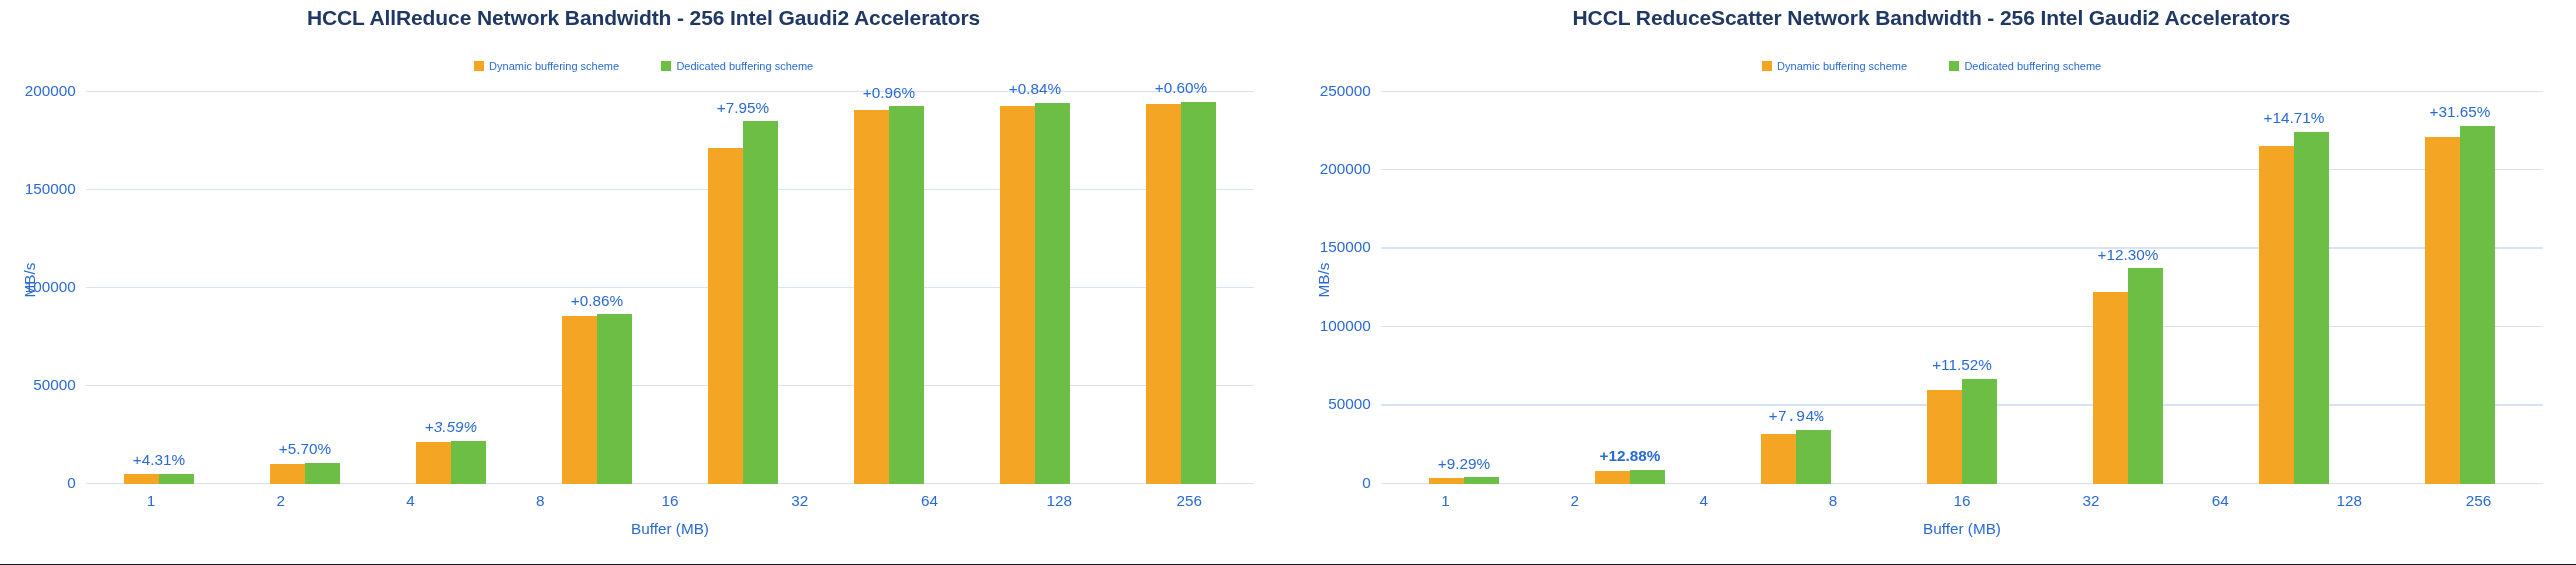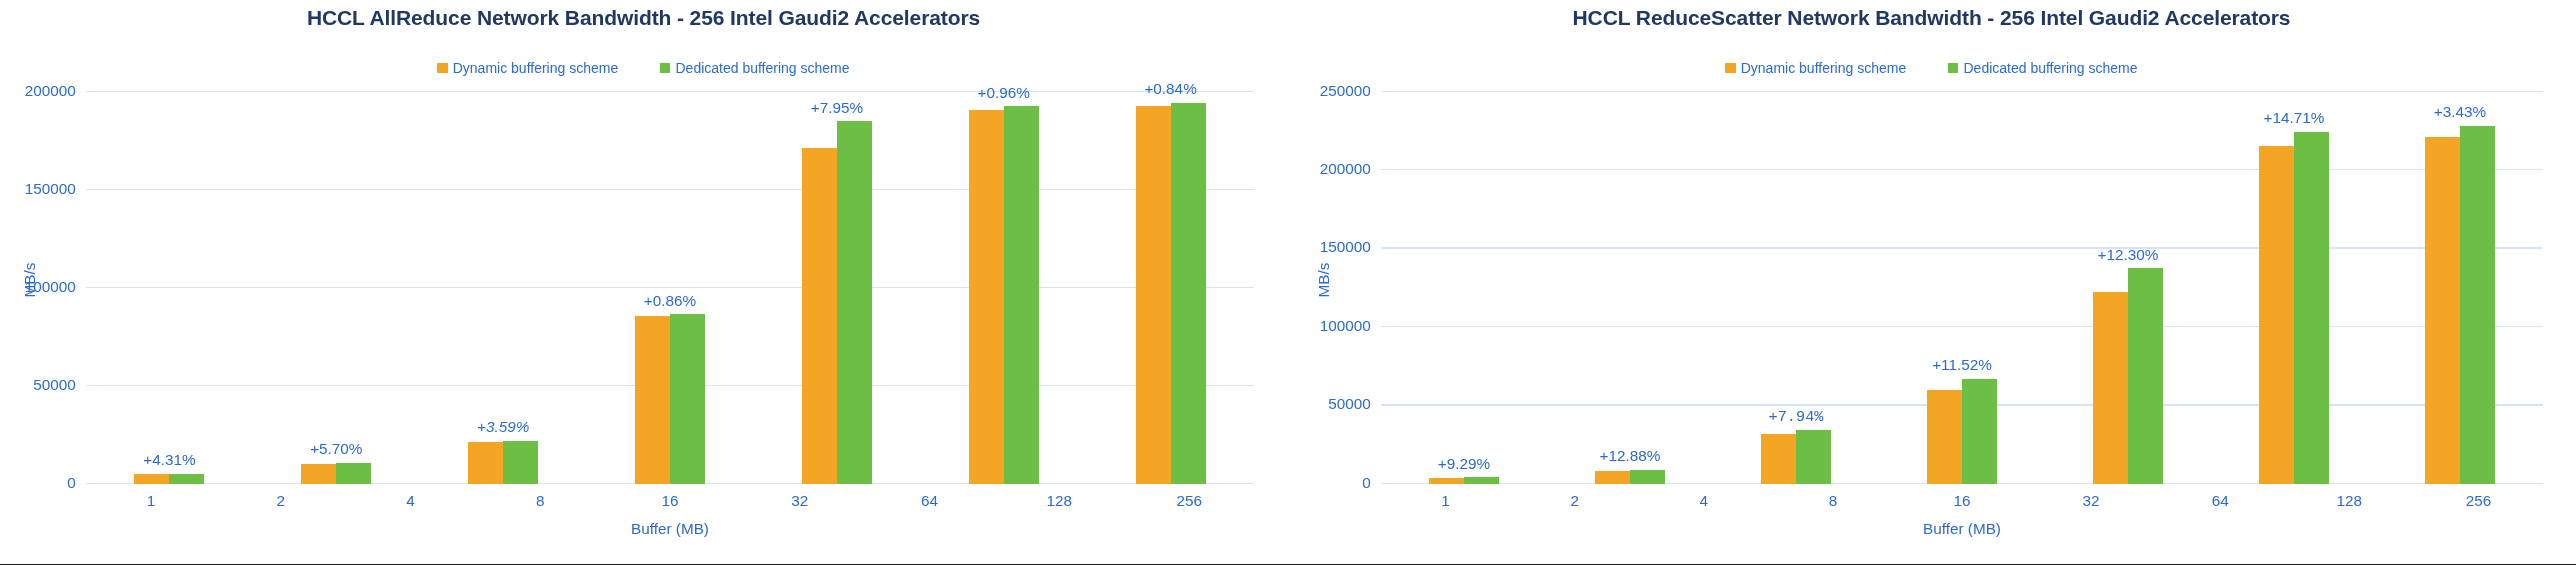--- a/index.html
+++ b/index.html
@@ -70,21 +70,21 @@
     display: flex;
     align-items: center;
     gap: 5.1px;
   }
   .legend-swatch {
     width: 10.2px;
     height: 10.2px;
     display: inline-block;
   }
   .legend-label {
-    font-size: 14px;
+    font-size: 11px;
     color: #2a6ad4;
     white-space: nowrap;
   }
 
   .plot-area {
     position: absolute;
     left: 86px;
     top: 92px;
     right: 33px;
     height: 392px;
@@ -268,20 +268,27 @@
                 <div class="bar bar-dedicated" style="height: 96.415%;"></div>
               </div>
               <div class="pct-label" style="bottom: calc(96.415% + 4.4px);">+0.96%</div>
             </div>
             <div class="group">
               <div class="bars">
                 <div class="bar bar-dynamic" style="height: 96.45%;"></div>
                 <div class="bar bar-dedicated" style="height: 97.26%;"></div>
               </div>
               <div class="pct-label" style="bottom: calc(97.26% + 4.4px);">+0.84%</div>
+            </div>
+            <div class="group">
+              <div class="bars">
+                <div class="bar bar-dynamic" style="height: 97%;"></div>
+                <div class="bar bar-dedicated" style="height: 97.58%;"></div>
+              </div>
+              <div class="pct-label" style="bottom: calc(97.58% + 4.4px);">+0.60%</div>
             </div>
           </div>
       </div>
 
       <div class="xticks">
           <div class="xtick">1</div>
           <div class="xtick">2</div>
           <div class="xtick">4</div>
           <div class="xtick">8</div>
           <div class="xtick">16</div>
@@ -336,21 +343,21 @@
                 <div class="bar bar-dynamic" style="height: 1.64%;"></div>
                 <div class="bar bar-dedicated" style="height: 1.7924%;"></div>
               </div>
               <div class="pct-label" style="bottom: calc(1.7924% + 4.4px);">+9.29%</div>
             </div>
             <div class="group">
               <div class="bars">
                 <div class="bar bar-dynamic" style="height: 3.28%;"></div>
                 <div class="bar bar-dedicated" style="height: 3.7024%;"></div>
               </div>
-              <div class="pct-label" style="bottom: calc(3.7024% + 4.4px);">+12.88%</div>
+              <div class="pct-label" style="bottom: calc(3.7024% + 4.4px); font-weight: bold;">+12.88%</div>
             </div>
             <div class="group">
               <div class="bars">
                 <div class="bar bar-dynamic" style="height: 12.72%;"></div>
                 <div class="bar bar-dedicated" style="height: 13.73%;"></div>
               </div>
               <div class="pct-label" style="bottom: calc(13.73% + 4.4px); font-family: Liberation Mono, monospace;">+7.94%</div>
             </div>
             <div class="group">
               <div class="bars">
@@ -371,21 +378,21 @@
                 <div class="bar bar-dynamic" style="height: 86.2%;"></div>
                 <div class="bar bar-dedicated" style="height: 89.864%;"></div>
               </div>
               <div class="pct-label" style="bottom: calc(89.864% + 4.4px);">+14.71%</div>
             </div>
             <div class="group">
               <div class="bars">
                 <div class="bar bar-dynamic" style="height: 88.4%;"></div>
                 <div class="bar bar-dedicated" style="height: 91.432%;"></div>
               </div>
-              <div class="pct-label" style="bottom: calc(91.432% + 4.4px);">+3.43%</div>
+              <div class="pct-label" style="bottom: calc(91.432% + 4.4px);">+31.65%</div>
             </div>
           </div>
       </div>
 
       <div class="xticks">
           <div class="xtick">1</div>
           <div class="xtick">2</div>
           <div class="xtick">4</div>
           <div class="xtick">8</div>
           <div class="xtick">16</div>

